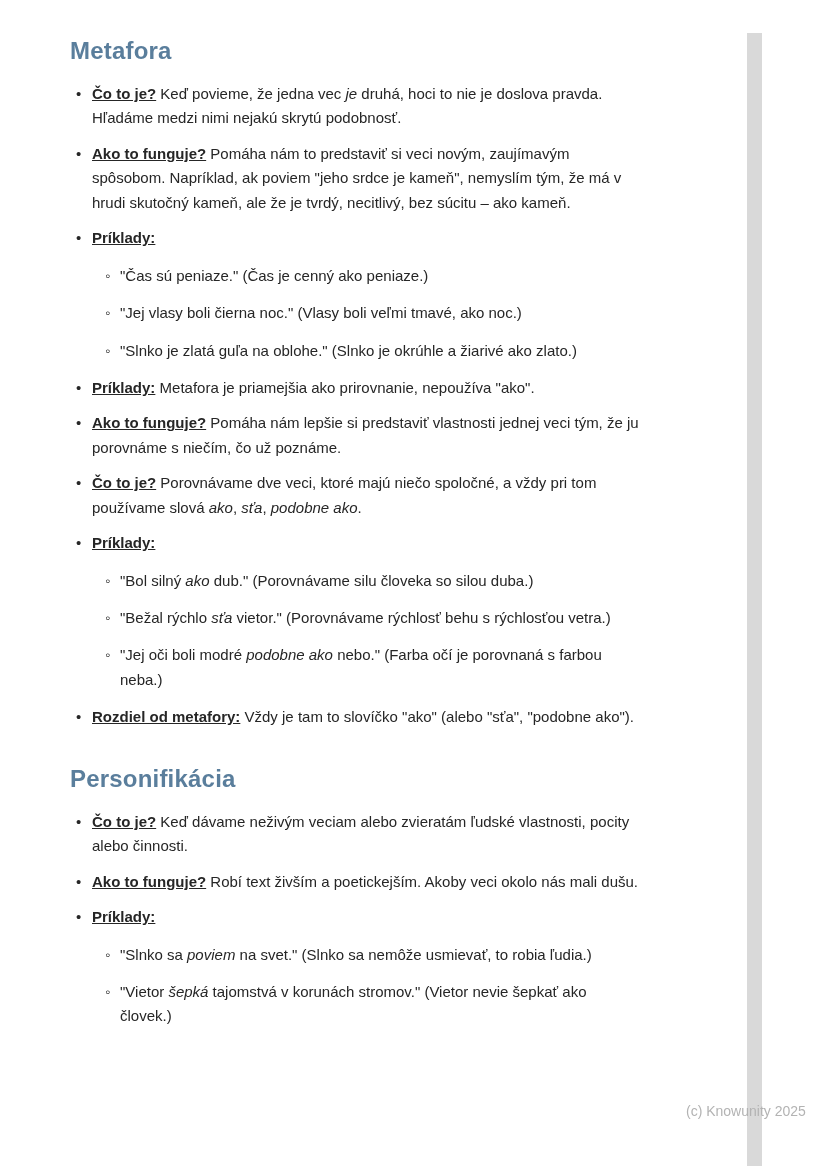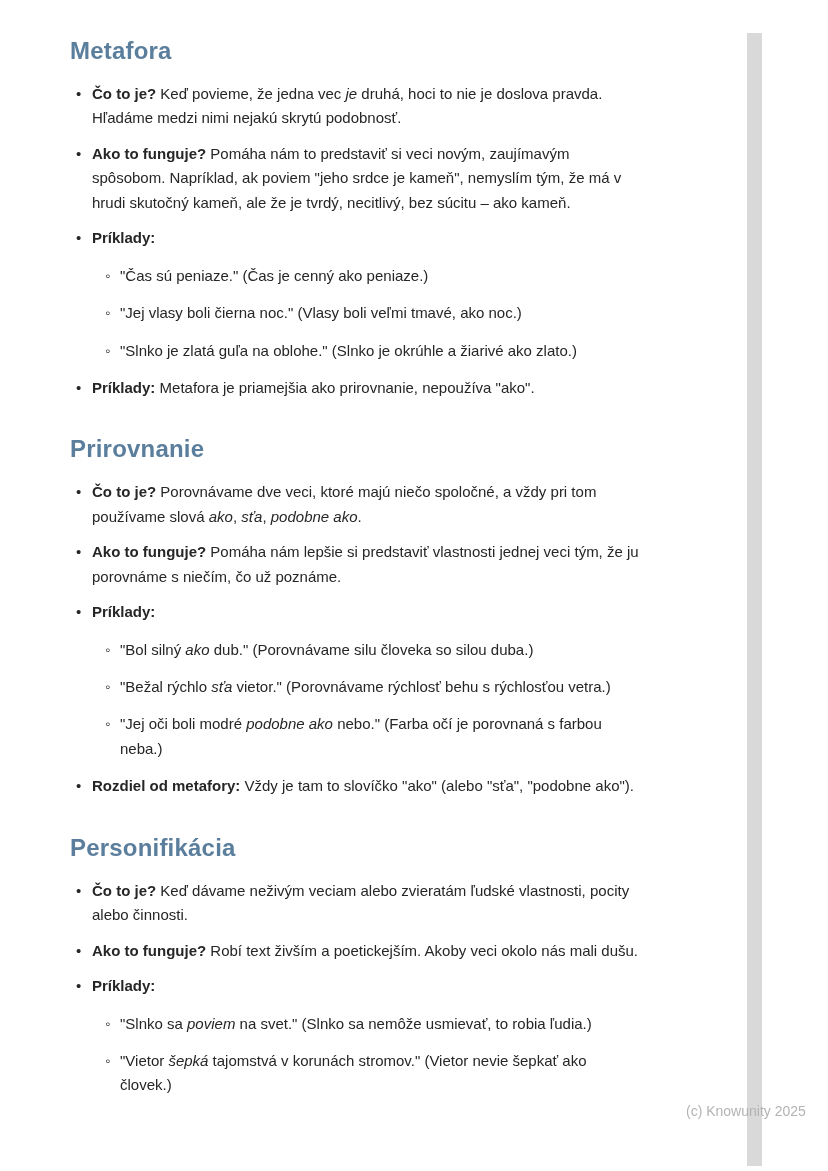--- a/index.html
+++ b/index.html
@@ -32,21 +32,21 @@
     margin: 34px 0 16px 0;
     letter-spacing: 0.2px;
   }
   .section-title:first-child { margin-top: 8px; }
   .bullet-list { list-style: none; margin: 0; padding: 0 0 0 6px; }
   .bullet-item { position: relative; padding-left: 16px; margin: 11px 0; }
   .bullet-item::before { content: "\2022"; position: absolute; left: 0; top: 0; color: #262626; }
   .sub-list { list-style: none; margin: 13px 0 4px 0; padding-left: 13px; }
   .sub-item { position: relative; padding-left: 15px; margin: 13px 0; }
   .sub-item::before { content: "\25E6"; position: absolute; left: 0; top: 0; color: #262626; }
-  .bold { font-weight: 700; }
+  .bold { font-weight: 700; text-decoration: underline; }
   .italic { font-style: italic; margin-top: 32px; }
   .scrollbar-track {
     position: absolute;
     left: 747px;
     top: 33px;
     width: 15px;
     height: 1138px;
     background: var(--scrollbar, #d9d9d9);
     z-index: 1;
   }
@@ -70,24 +70,23 @@
       <ul class="bullet-list">
         <li class="bullet-item"><span class="bold">Čo to je?</span><span> Keď povieme, že jedna vec </span><span class="italic">je</span><span> druhá, hoci to nie je doslova pravda. Hľadáme medzi nimi nejakú skrytú podobnosť.</span></li>
         <li class="bullet-item"><span class="bold">Ako to funguje?</span><span> Pomáha nám to predstaviť si veci novým, zaujímavým spôsobom. Napríklad, ak poviem "jeho srdce je kameň", nemyslím tým, že má v hrudi skutočný kameň, ale že je tvrdý, necitlivý, bez súcitu – ako kameň.</span></li>
         <li class="bullet-item"><span class="bold">Príklady:</span><ul class="sub-list">
             <li class="sub-item"><span>"Čas sú peniaze." (Čas je cenný ako peniaze.)</span></li>
             <li class="sub-item"><span>"Jej vlasy boli čierna noc." (Vlasy boli veľmi tmavé, ako noc.)</span></li>
             <li class="sub-item"><span>"Slnko je zlatá guľa na oblohe." (Slnko je okrúhle a žiarivé ako zlato.)</span></li>
           </ul></li>
         <li class="bullet-item"><span class="bold">Príklady:</span><span> Metafora je priamejšia ako prirovnanie, nepoužíva "ako".</span></li>
       </ul>
-      <h2 class="section-title">Prirovnanie</h2>
       <ul class="bullet-list">
+        <li class="bullet-item"><span class="bold">Ako to funguje?</span><span> Pomáha nám lepšie si predstaviť vlastnosti jednej veci tým, že ju porovnáme s niečím, čo už poznáme.</span></li>
         <li class="bullet-item"><span class="bold">Čo to je?</span><span> Porovnávame dve veci, ktoré majú niečo spoločné, a vždy pri tom používame slová </span><span class="italic">ako</span><span>, </span><span class="italic">sťa</span><span>, </span><span class="italic">podobne ako</span><span>.</span></li>
-        <li class="bullet-item"><span class="bold">Ako to funguje?</span><span> Pomáha nám lepšie si predstaviť vlastnosti jednej veci tým, že ju porovnáme s niečím, čo už poznáme.</span></li>
         <li class="bullet-item"><span class="bold">Príklady:</span><ul class="sub-list">
             <li class="sub-item"><span>"Bol silný </span><span class="italic">ako</span><span> dub." (Porovnávame silu človeka so silou duba.)</span></li>
             <li class="sub-item"><span>"Bežal rýchlo </span><span class="italic">sťa</span><span> vietor." (Porovnávame rýchlosť behu s rýchlosťou vetra.)</span></li>
             <li class="sub-item"><span>"Jej oči boli modré </span><span class="italic">podobne ako</span><span> nebo." (Farba očí je porovnaná s farbou neba.)</span></li>
           </ul></li>
         <li class="bullet-item"><span class="bold">Rozdiel od metafory:</span><span> Vždy je tam to slovíčko "ako" (alebo "sťa", "podobne ako").</span></li>
       </ul>
       <h2 class="section-title">Personifikácia</h2>
       <ul class="bullet-list">
         <li class="bullet-item"><span class="bold">Čo to je?</span><span> Keď dávame neživým veciam alebo zvieratám ľudské vlastnosti, pocity alebo činnosti.</span></li>

